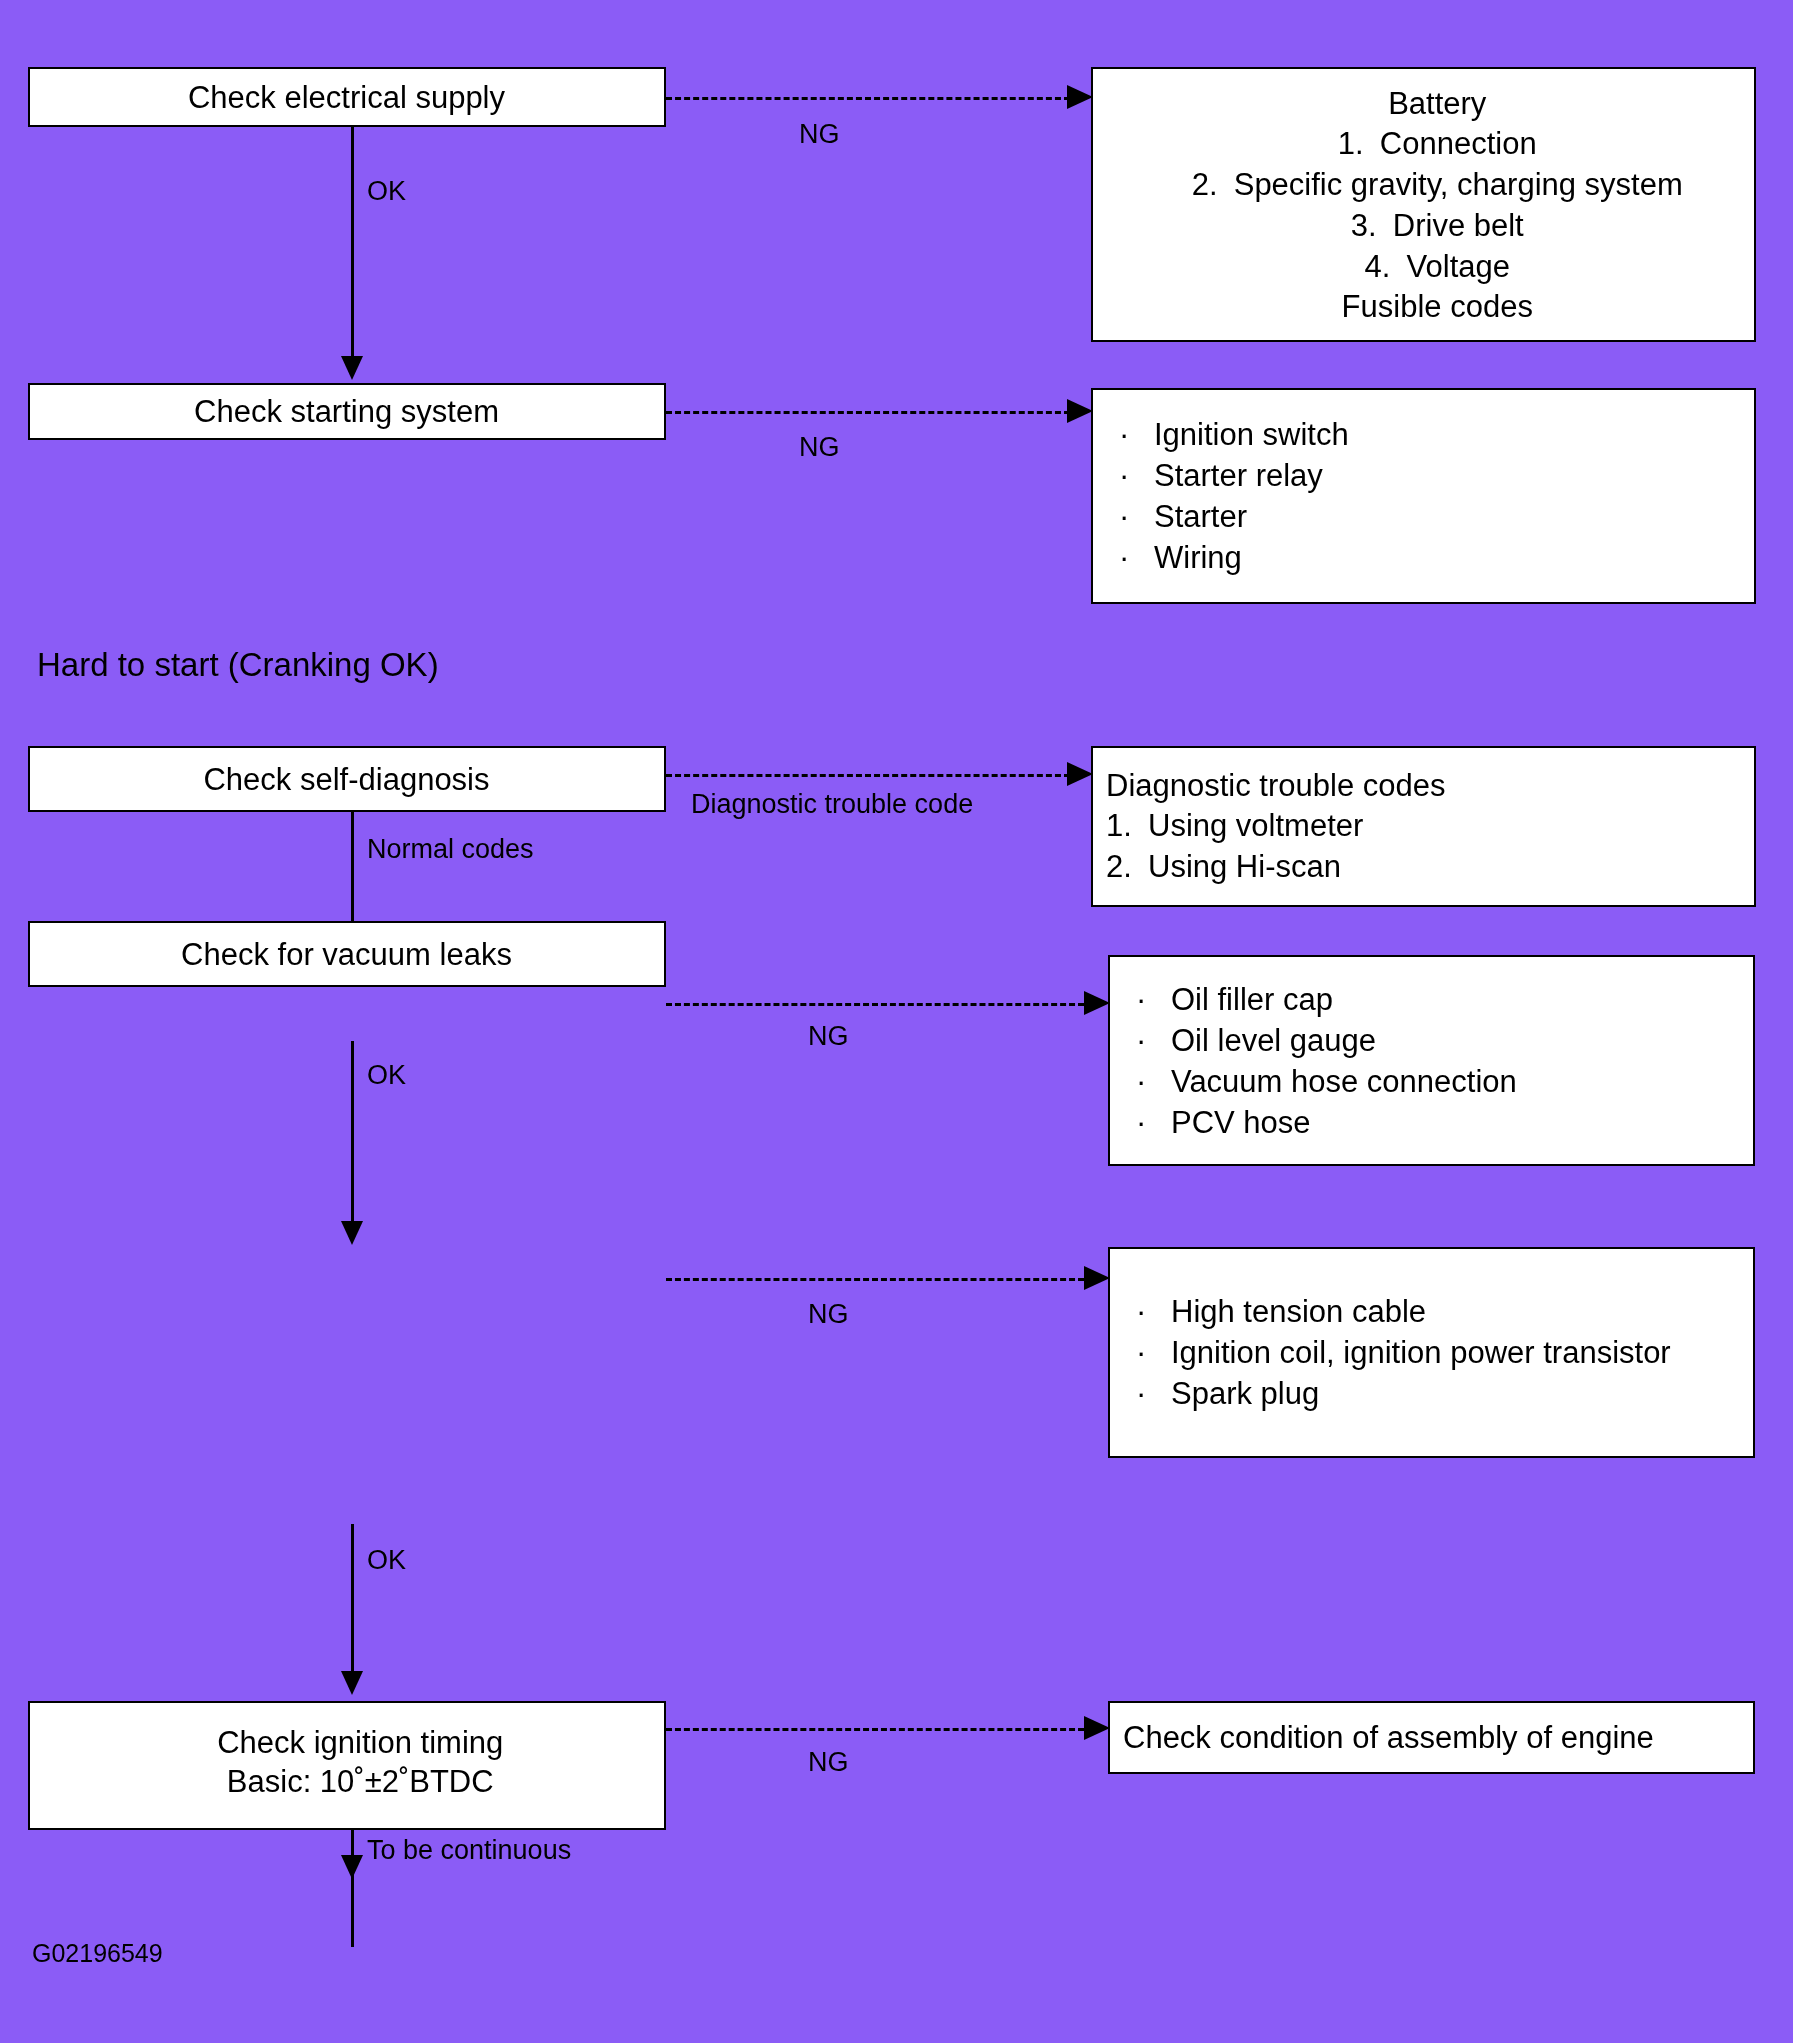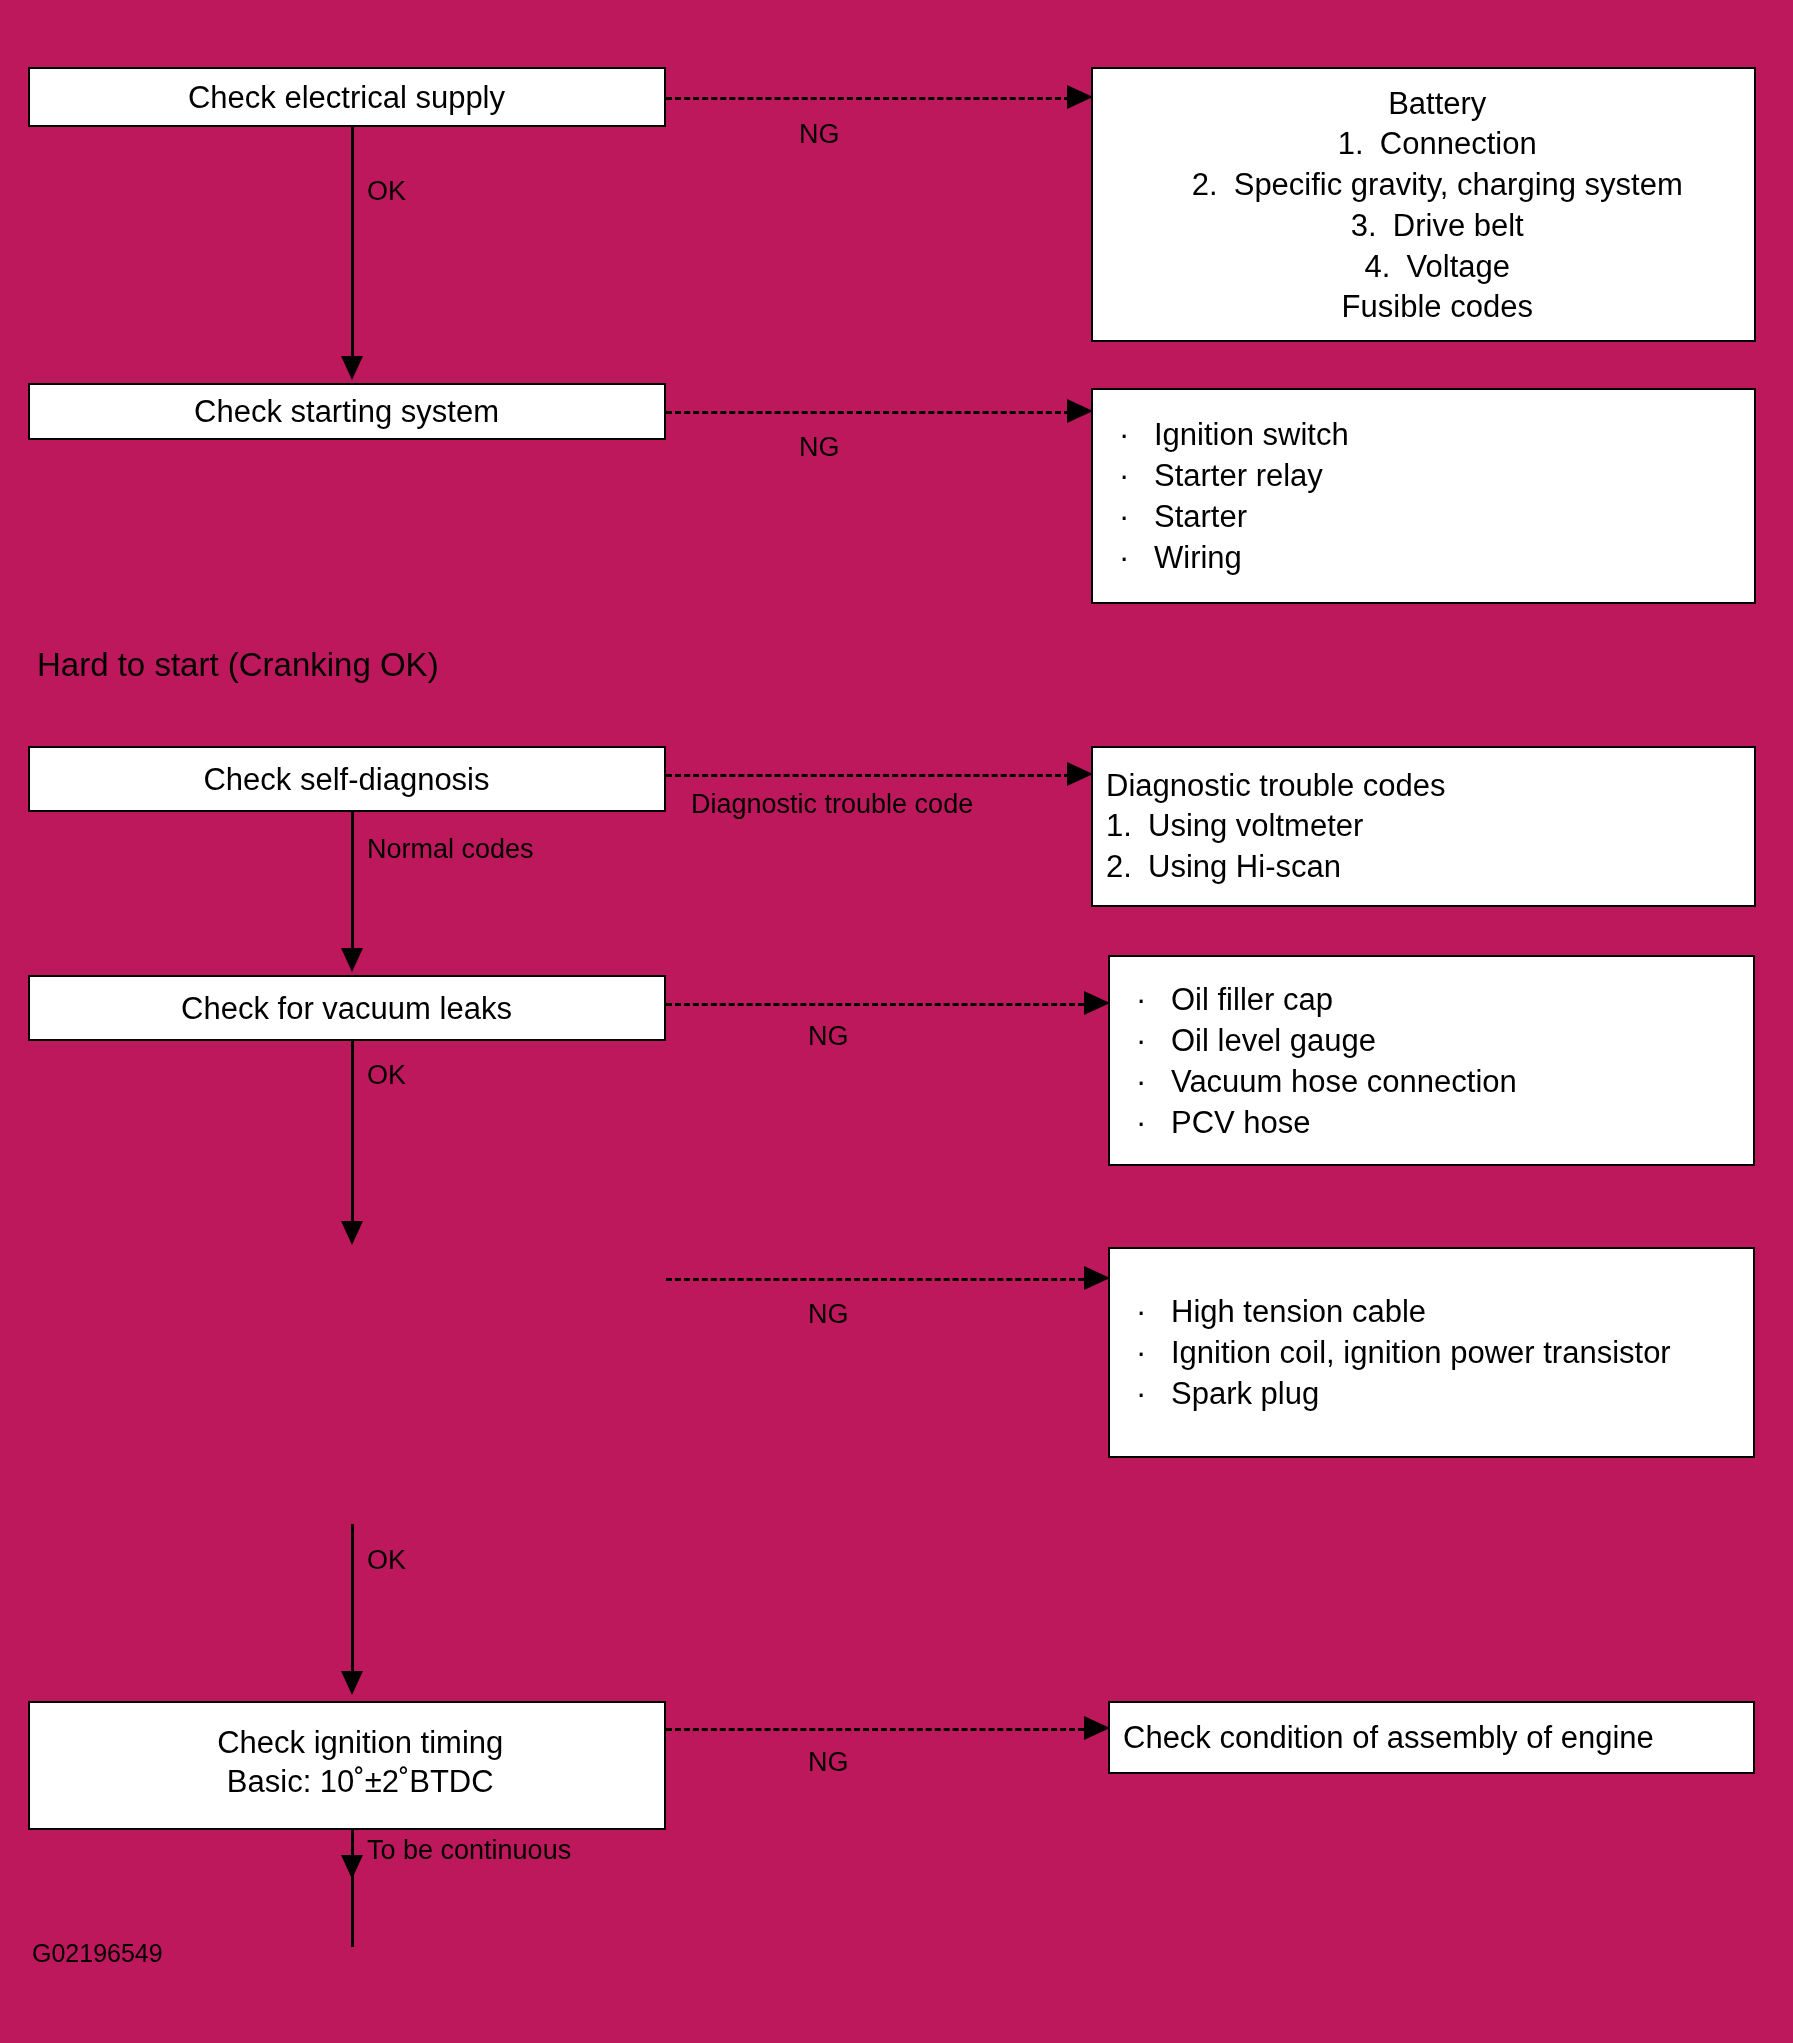--- a/index.html
+++ b/index.html
@@ -8,21 +8,21 @@
     background: #ffffff;
   }
   body {
     font-family: "Liberation Sans", sans-serif;
     color: #000000;
   }
   #canvas {
     position: relative;
     width: 1793px;
     height: 2043px;
-    background: #be185d;
+    background: #8b5cf6;
     overflow: hidden;
   }
 
   
   .box {
     position: absolute;
     border: 2.8px solid #000;
     background: #fff;
     box-sizing: border-box;
   }
@@ -226,21 +226,21 @@
         <span class="num">2.</span>
         <span>Using Hi-scan</span>
       </div>
     </div>
   </div>
 
   <div class="vline" style="left:351px; top:812px; height:136px;"></div>
   <div class="arrowhead-down" style="left:352px; top:948px;"></div>
   <div class="label" style="left:367px; top:832px;">Normal codes</div>
 
-  <div class="box box-center" style="left:27.5px; top:975px; width:638px; height:66px;">
+  <div class="box box-center" style="left:27.5px; top:921px; width:638px; height:66px;">
     <div class="box-inner">
       <div class="line">Check for vacuum leaks</div>
     </div>
   </div>
 
   <div class="dashline" style="left:666px; top:1003px; width:418px;"></div>
   <div class="arrowhead-right" style="left:1084px; top:1003px;"></div>
   <div class="label" style="left:808px; top:1019px;">NG</div>
 
   <div class="box box-flush" style="left:1108px; top:955px; width:647px; height:211px;">

